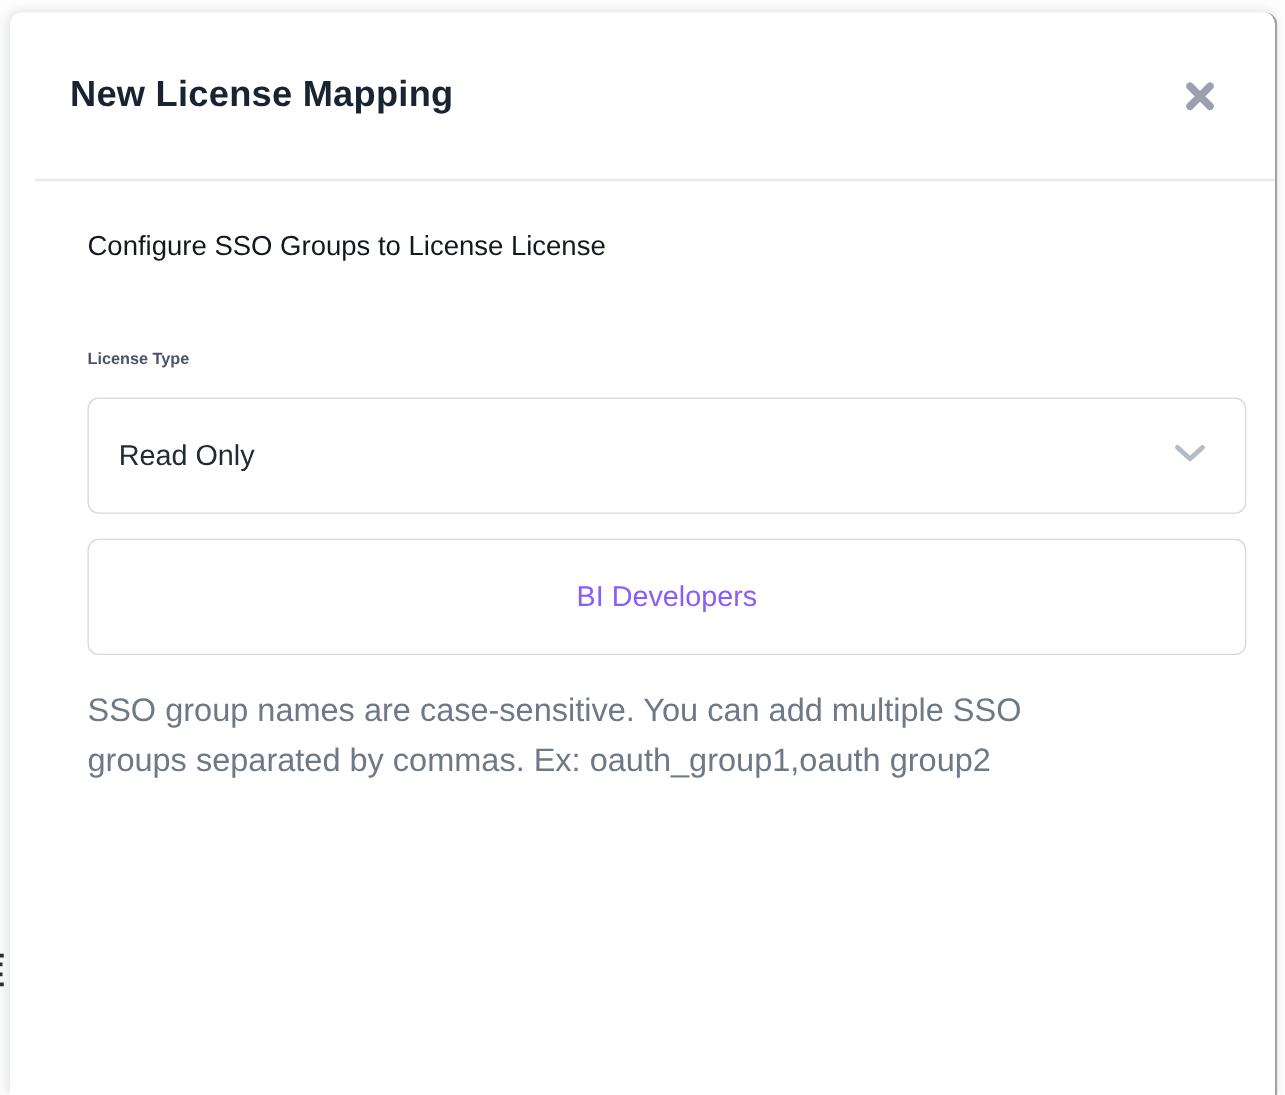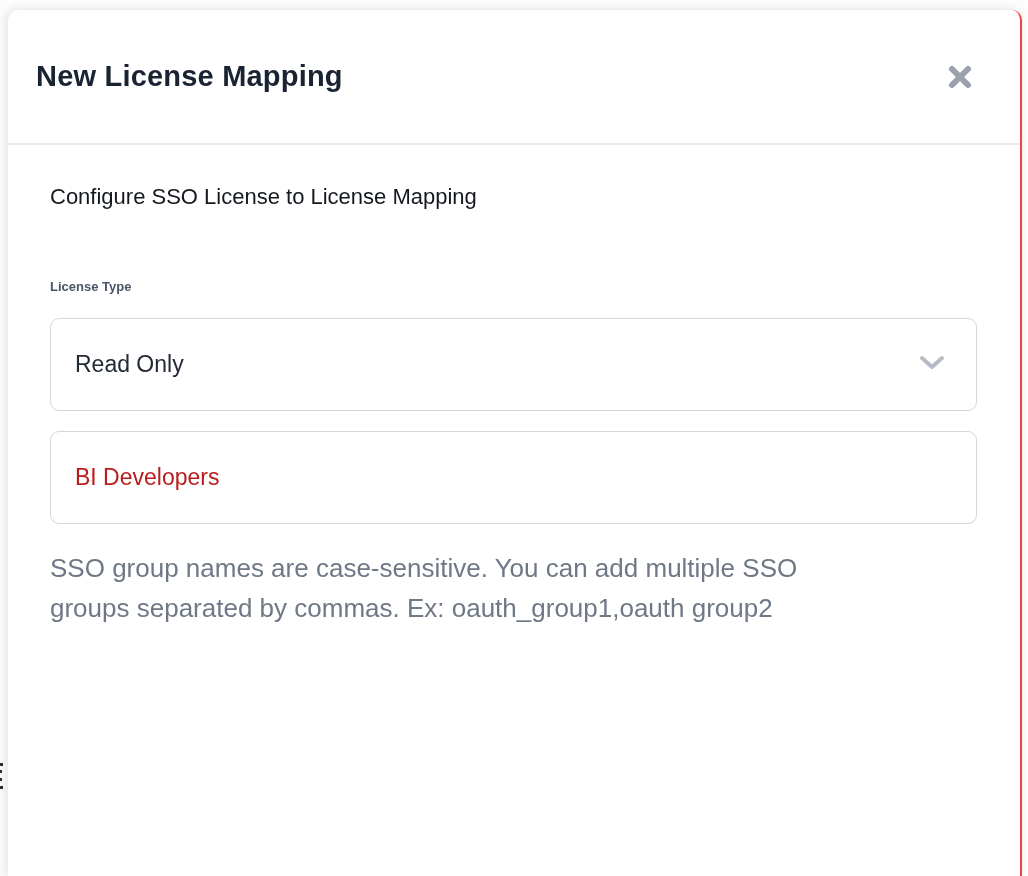--- a/index.html
+++ b/index.html
@@ -18,24 +18,25 @@
     background: #2b2f36;
     width: 3px; height: 3px;
   }
 
   .modal {
     position: absolute;
     left: 8px; top: 10px;
     width: 1014px; height: 866px;
     background: #ffffff;
     border-radius: 10px 10px 0 0;
-    border-right: 2px solid #ef4444;
+    border-right: 2px solid #a3a3a3;
     box-shadow: -4px 0 10px rgba(40,45,60,0.08), 0 -2px 8px rgba(40,45,60,0.05);
     display: flex;
     flex-direction: column;
+    padding-left: 20px;
   }
 
   .modal-header {
     height: 135px;
     flex: 0 0 135px;
     display: flex;
     align-items: center;
     justify-content: space-between;
     padding: 0 38px 0 28px;
     border-bottom: 2px solid #e8e9ed;
@@ -83,25 +84,26 @@
     font-size: 23px;
     color: #1f2937;
   }
   .select-control { justify-content: space-between; cursor: pointer; }
   .select-value { color: #222a36; }
   .chevron { flex: 0 0 auto; margin-right: 6px; }
 
   .text-input {
     font-family: "Liberation Sans", "DejaVu Sans", sans-serif;
     font-size: 23px;
-    color: #b91c1c;
+    color: #8b5cf6;
     border: none;
     outline: none;
     width: 100%;
     background: transparent;
+    text-align: center;
   }
 
   .help-text {
     margin-top: 24px;
     max-width: 800px;
     font-size: 26px;
     line-height: 40px;
     color: #6f7886;
   }
 </style>
@@ -121,21 +123,21 @@
       <span>
         <svg width="32" height="32" viewBox="0 0 32 32">
           <path d="M8 8 L24 24 M24 8 L8 24" stroke="#9aa1ad" stroke-width="6" stroke-linecap="round" fill="none"></path>
         </svg>
       </span>
     </button>
   </div>
 
   <div class="modal-body">
 
-    <div class="subtitle">Configure SSO License to License Mapping</div>
+    <div class="subtitle">Configure SSO Groups to License License</div>
 
     <div class="field-label">License Type</div>
     <div class="control select-control" role="combobox">
       <span class="select-value">Read Only</span>
       <span class="chevron">
         <svg width="28" height="18" viewBox="0 0 28 18">
           <path d="M4 4 L14 13 L24 4" stroke="#b6bcc6" stroke-width="4" stroke-linecap="round" stroke-linejoin="round" fill="none"></path>
         </svg>
       </span>
     </div>

